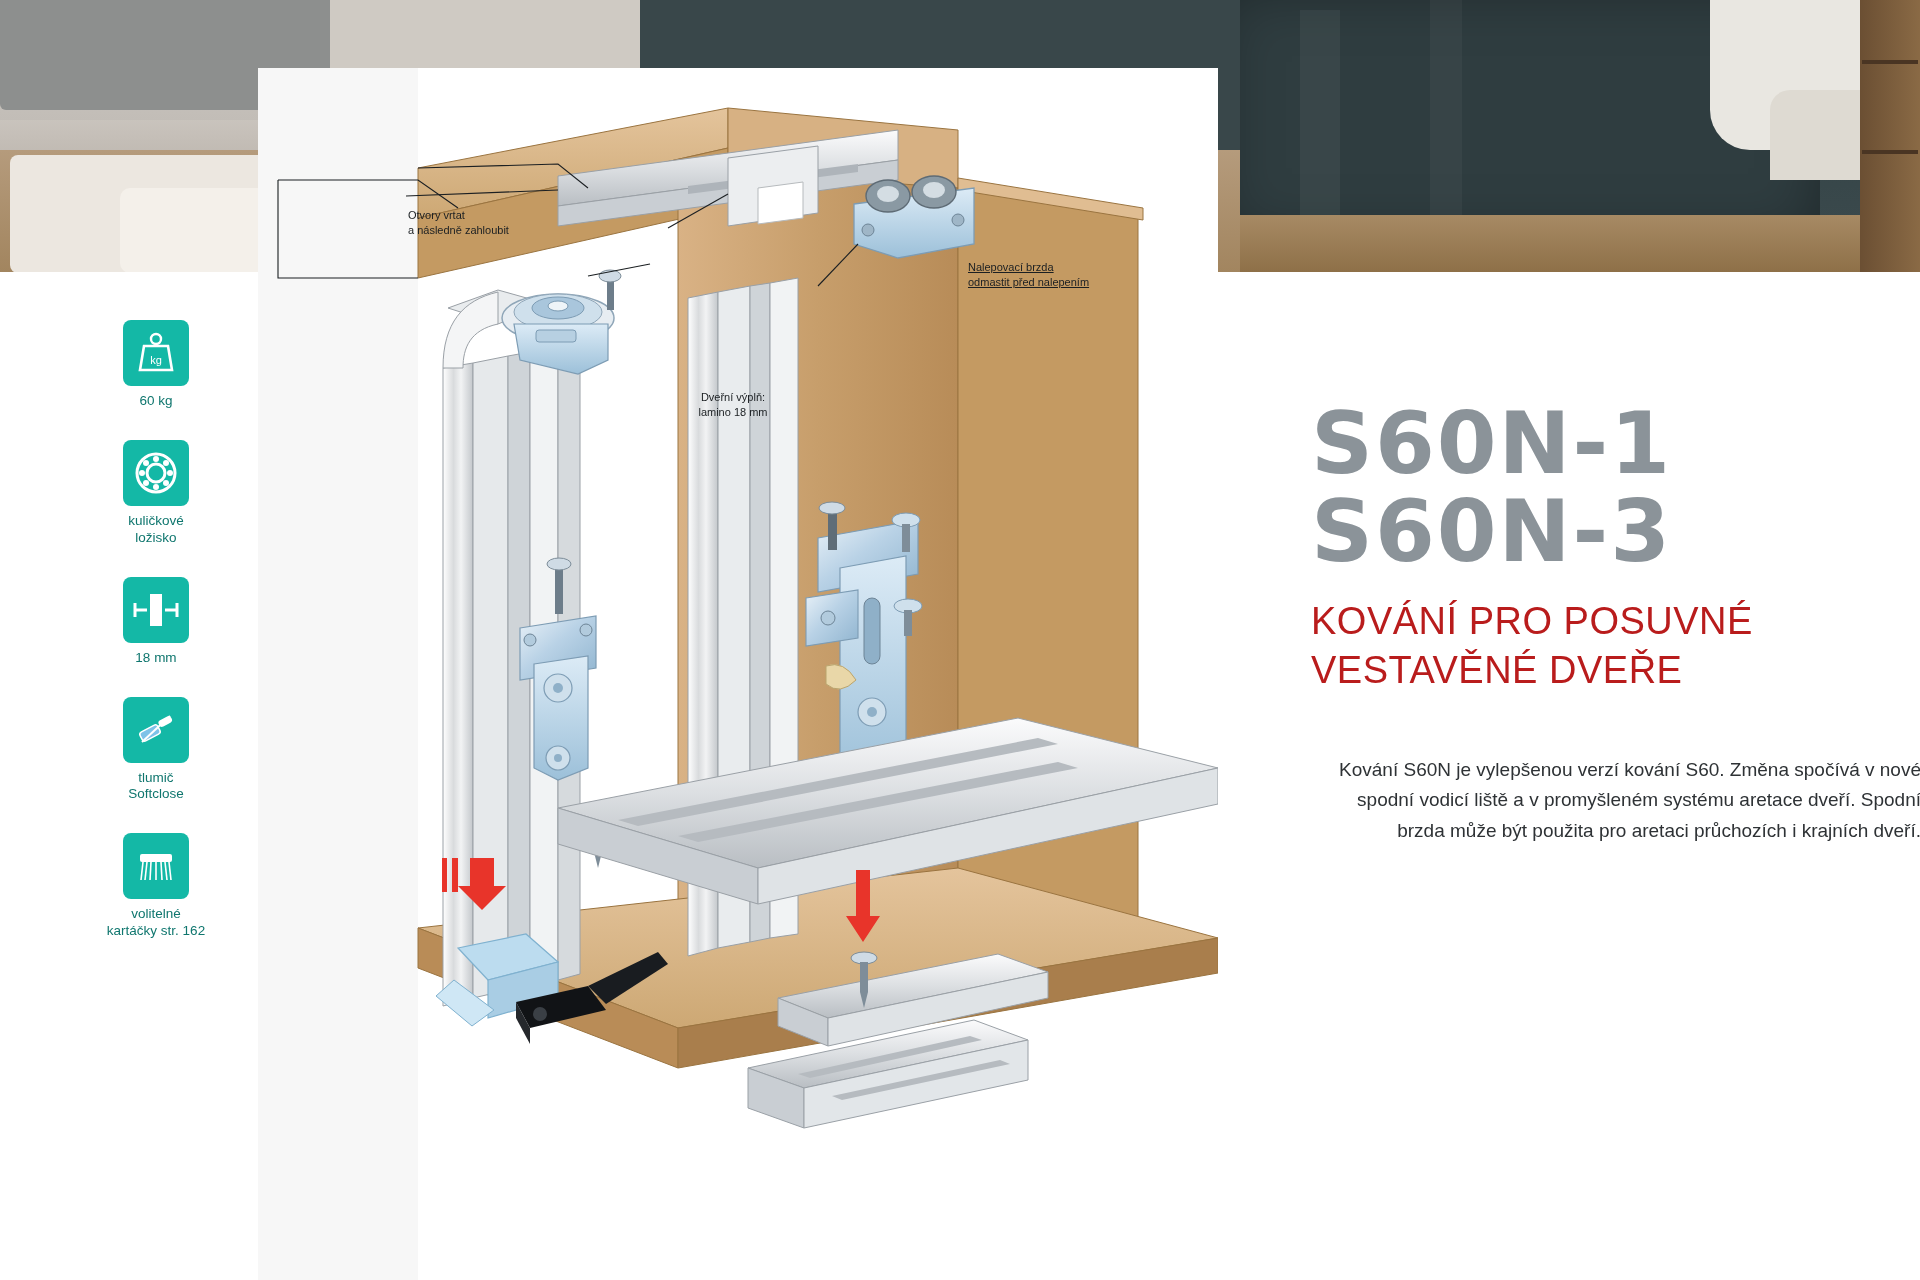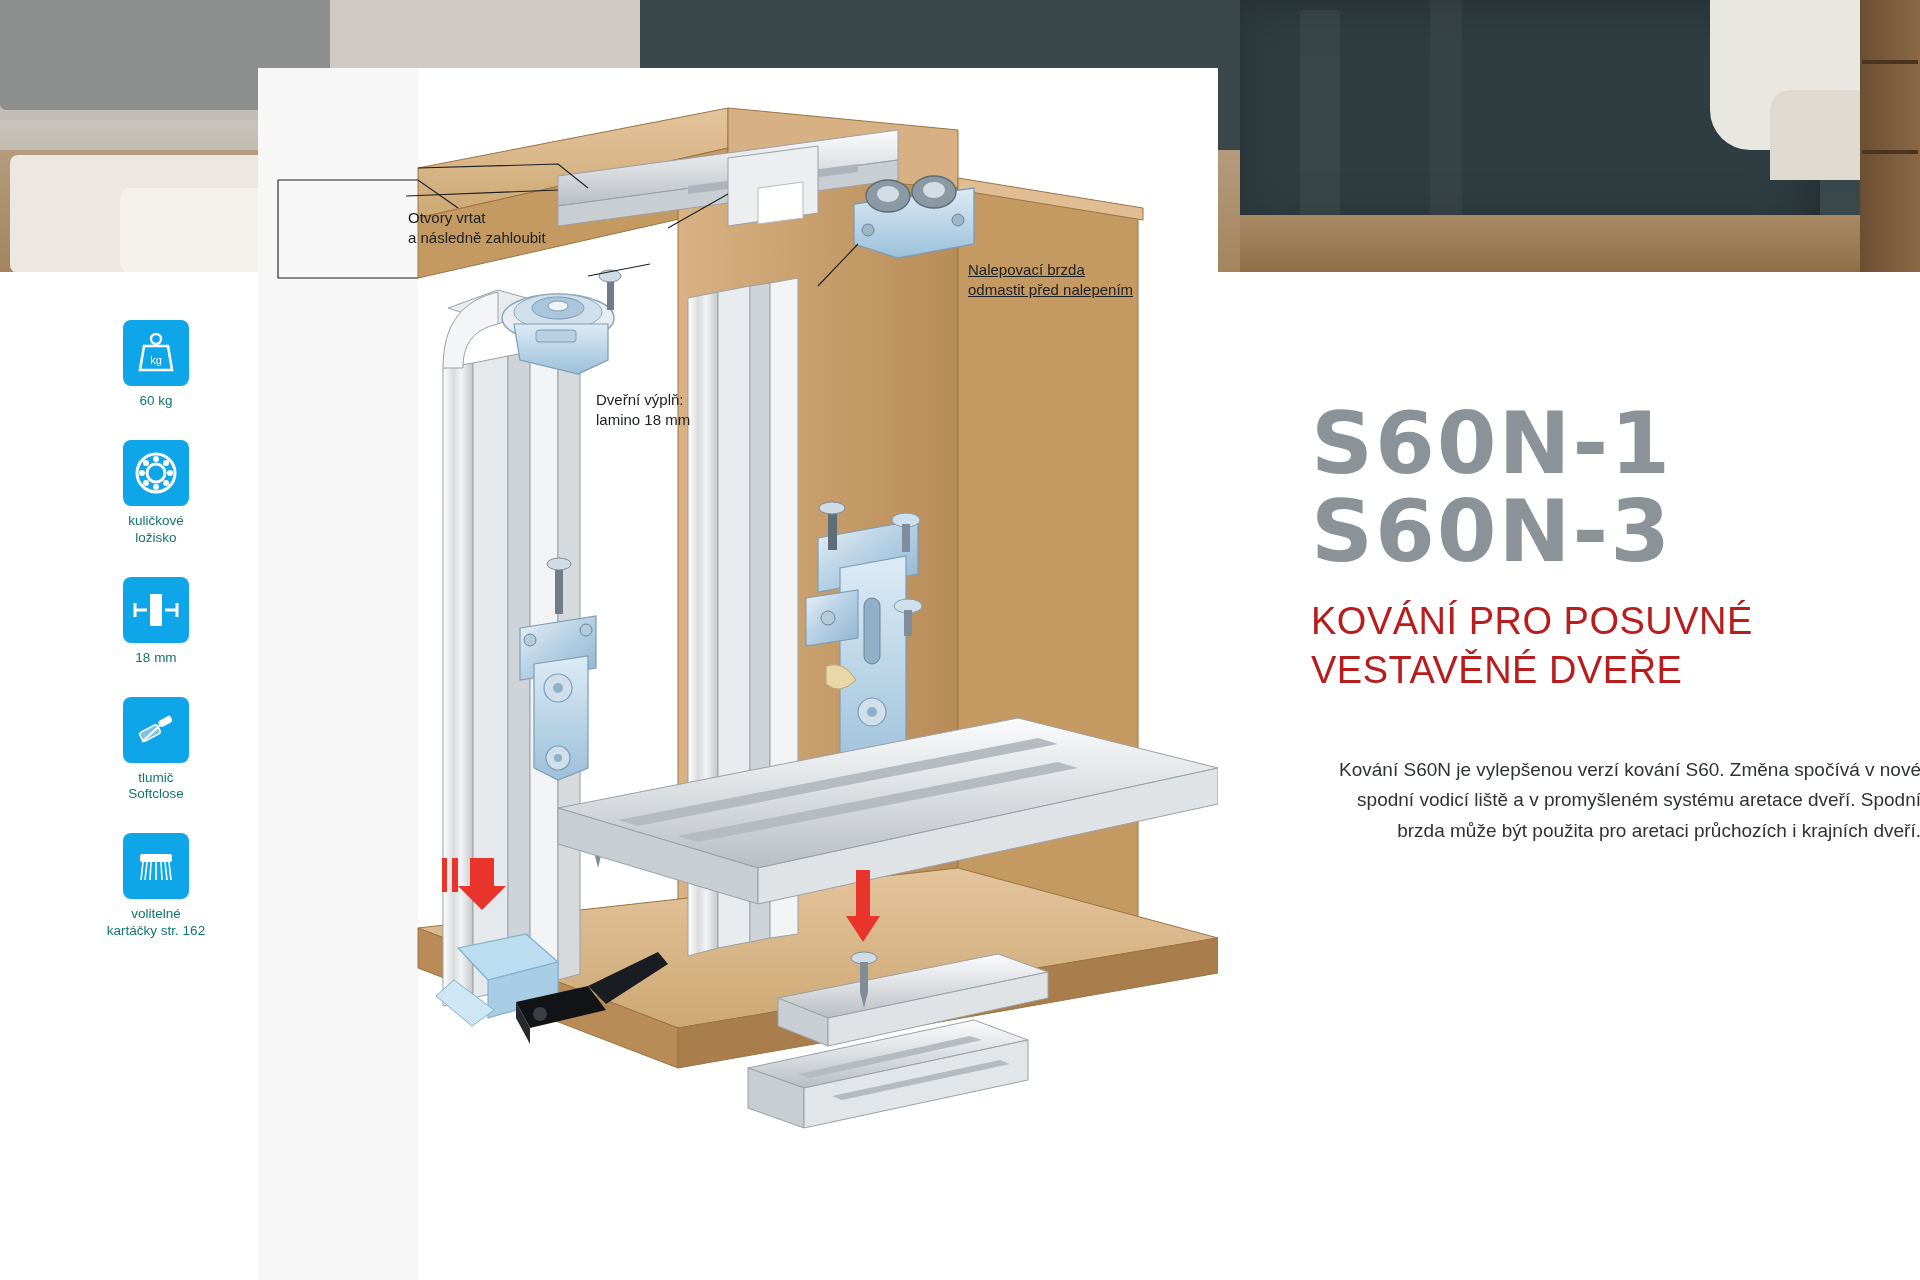--- a/index.html
+++ b/index.html
@@ -47,21 +47,21 @@
     position:absolute;left:258px;top:68px;width:960px;height:1212px;
     background:#f7f7f7;
   }
   .drawing-inner{position:absolute;left:160px;top:0;width:800px;height:1212px;background:#fff;}
 
   
   .icon-col{position:absolute;left:96px;top:320px;width:120px;}
   .icon-item{width:120px;margin-bottom:30px;text-align:center;}
   .icon-box{
     width:66px;height:66px;margin:0 auto;
-    background:#0ea5e9;border-radius:8px;position:relative;
+    background:#14b8a6;border-radius:8px;position:relative;
     display:flex;align-items:center;justify-content:center;
   }
   .icon-box svg{display:block;}
   .icon-label{
     margin-top:7px;font-size:13.5px;color:#0f766e;line-height:1.25;
     font-family:"Liberation Sans", sans-serif;
   }
 
   
   .right-col{position:absolute;left:1311px;top:400px;width:620px;}
@@ -87,21 +87,21 @@
     line-height:1.62;
     color:#2e3235;
     text-align:right;
     width:610px;
   }
 
   
   .tech-svg{position:absolute;left:258px;top:68px;}
 
   .callout{
-    position:absolute;font-size:15px;color:#1b1f22;line-height:1.35;
+    position:absolute;font-size:11px;color:#1b1f22;line-height:1.35;
   }
 </style>
 </head>
 <body>
 
 <div class="page">
 
   <div class="photo-band">
     <div class="photo-left">
       <div class="wall"></div>
@@ -311,21 +311,21 @@
   <div class="callout" style="left:408px;top:208px;width:190px;">
     <div style="white-space:pre-line">Otvory vrtat
 a následně zahloubit</div>
   </div>
 
   <div class="callout" style="left:968px;top:260px;width:230px;text-decoration:underline;">
     <div style="white-space:pre-line">Nalepovací brzda
 odmastit před nalepením</div>
   </div>
 
-  <div class="callout" style="left:596px;top:390px;width:210px;">
+  <div class="callout" style="left:628px;top:390px;width:210px;text-align:center;">
     <div style="white-space:pre-line">Dveřní výplň:
 lamino 18 mm</div>
   </div>
 
   <div class="icon-col">
 
     <div class="icon-item">
       <div class="icon-box">
         <svg width="40" height="42" viewBox="0 0 40 42">
           <circle cx="20" cy="7" r="5" fill="none" stroke="#fff" stroke-width="2.4"></circle>

